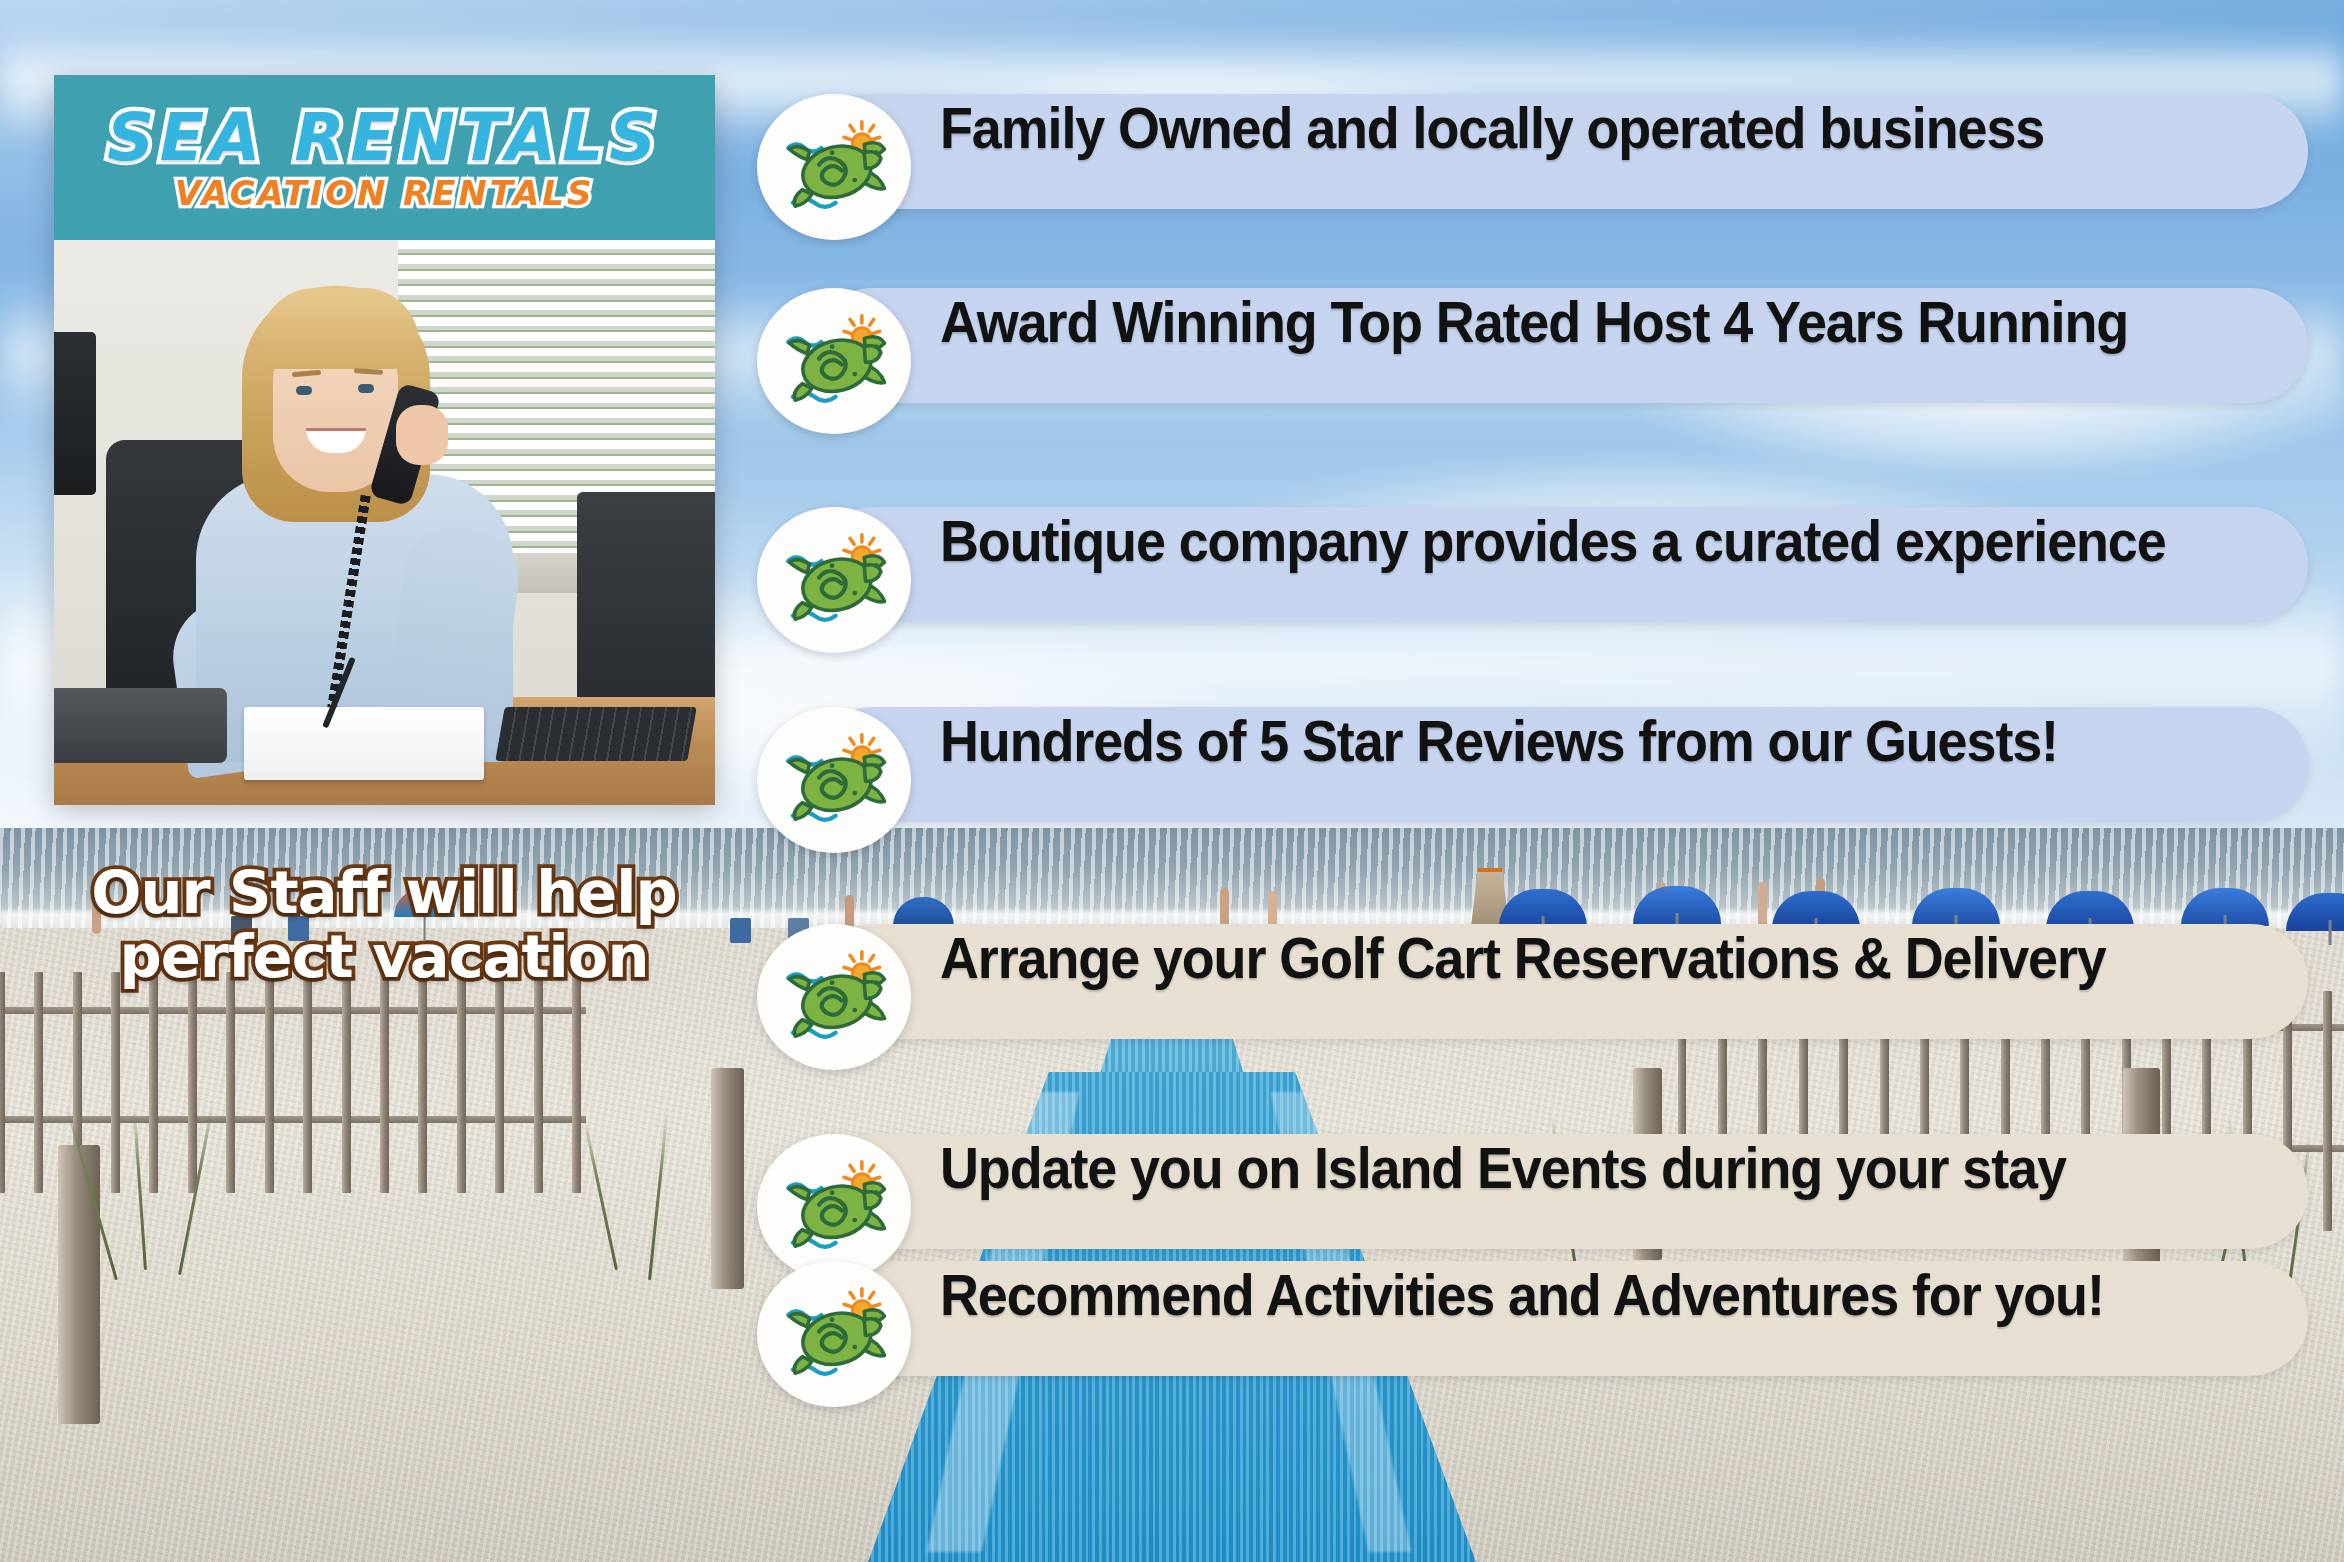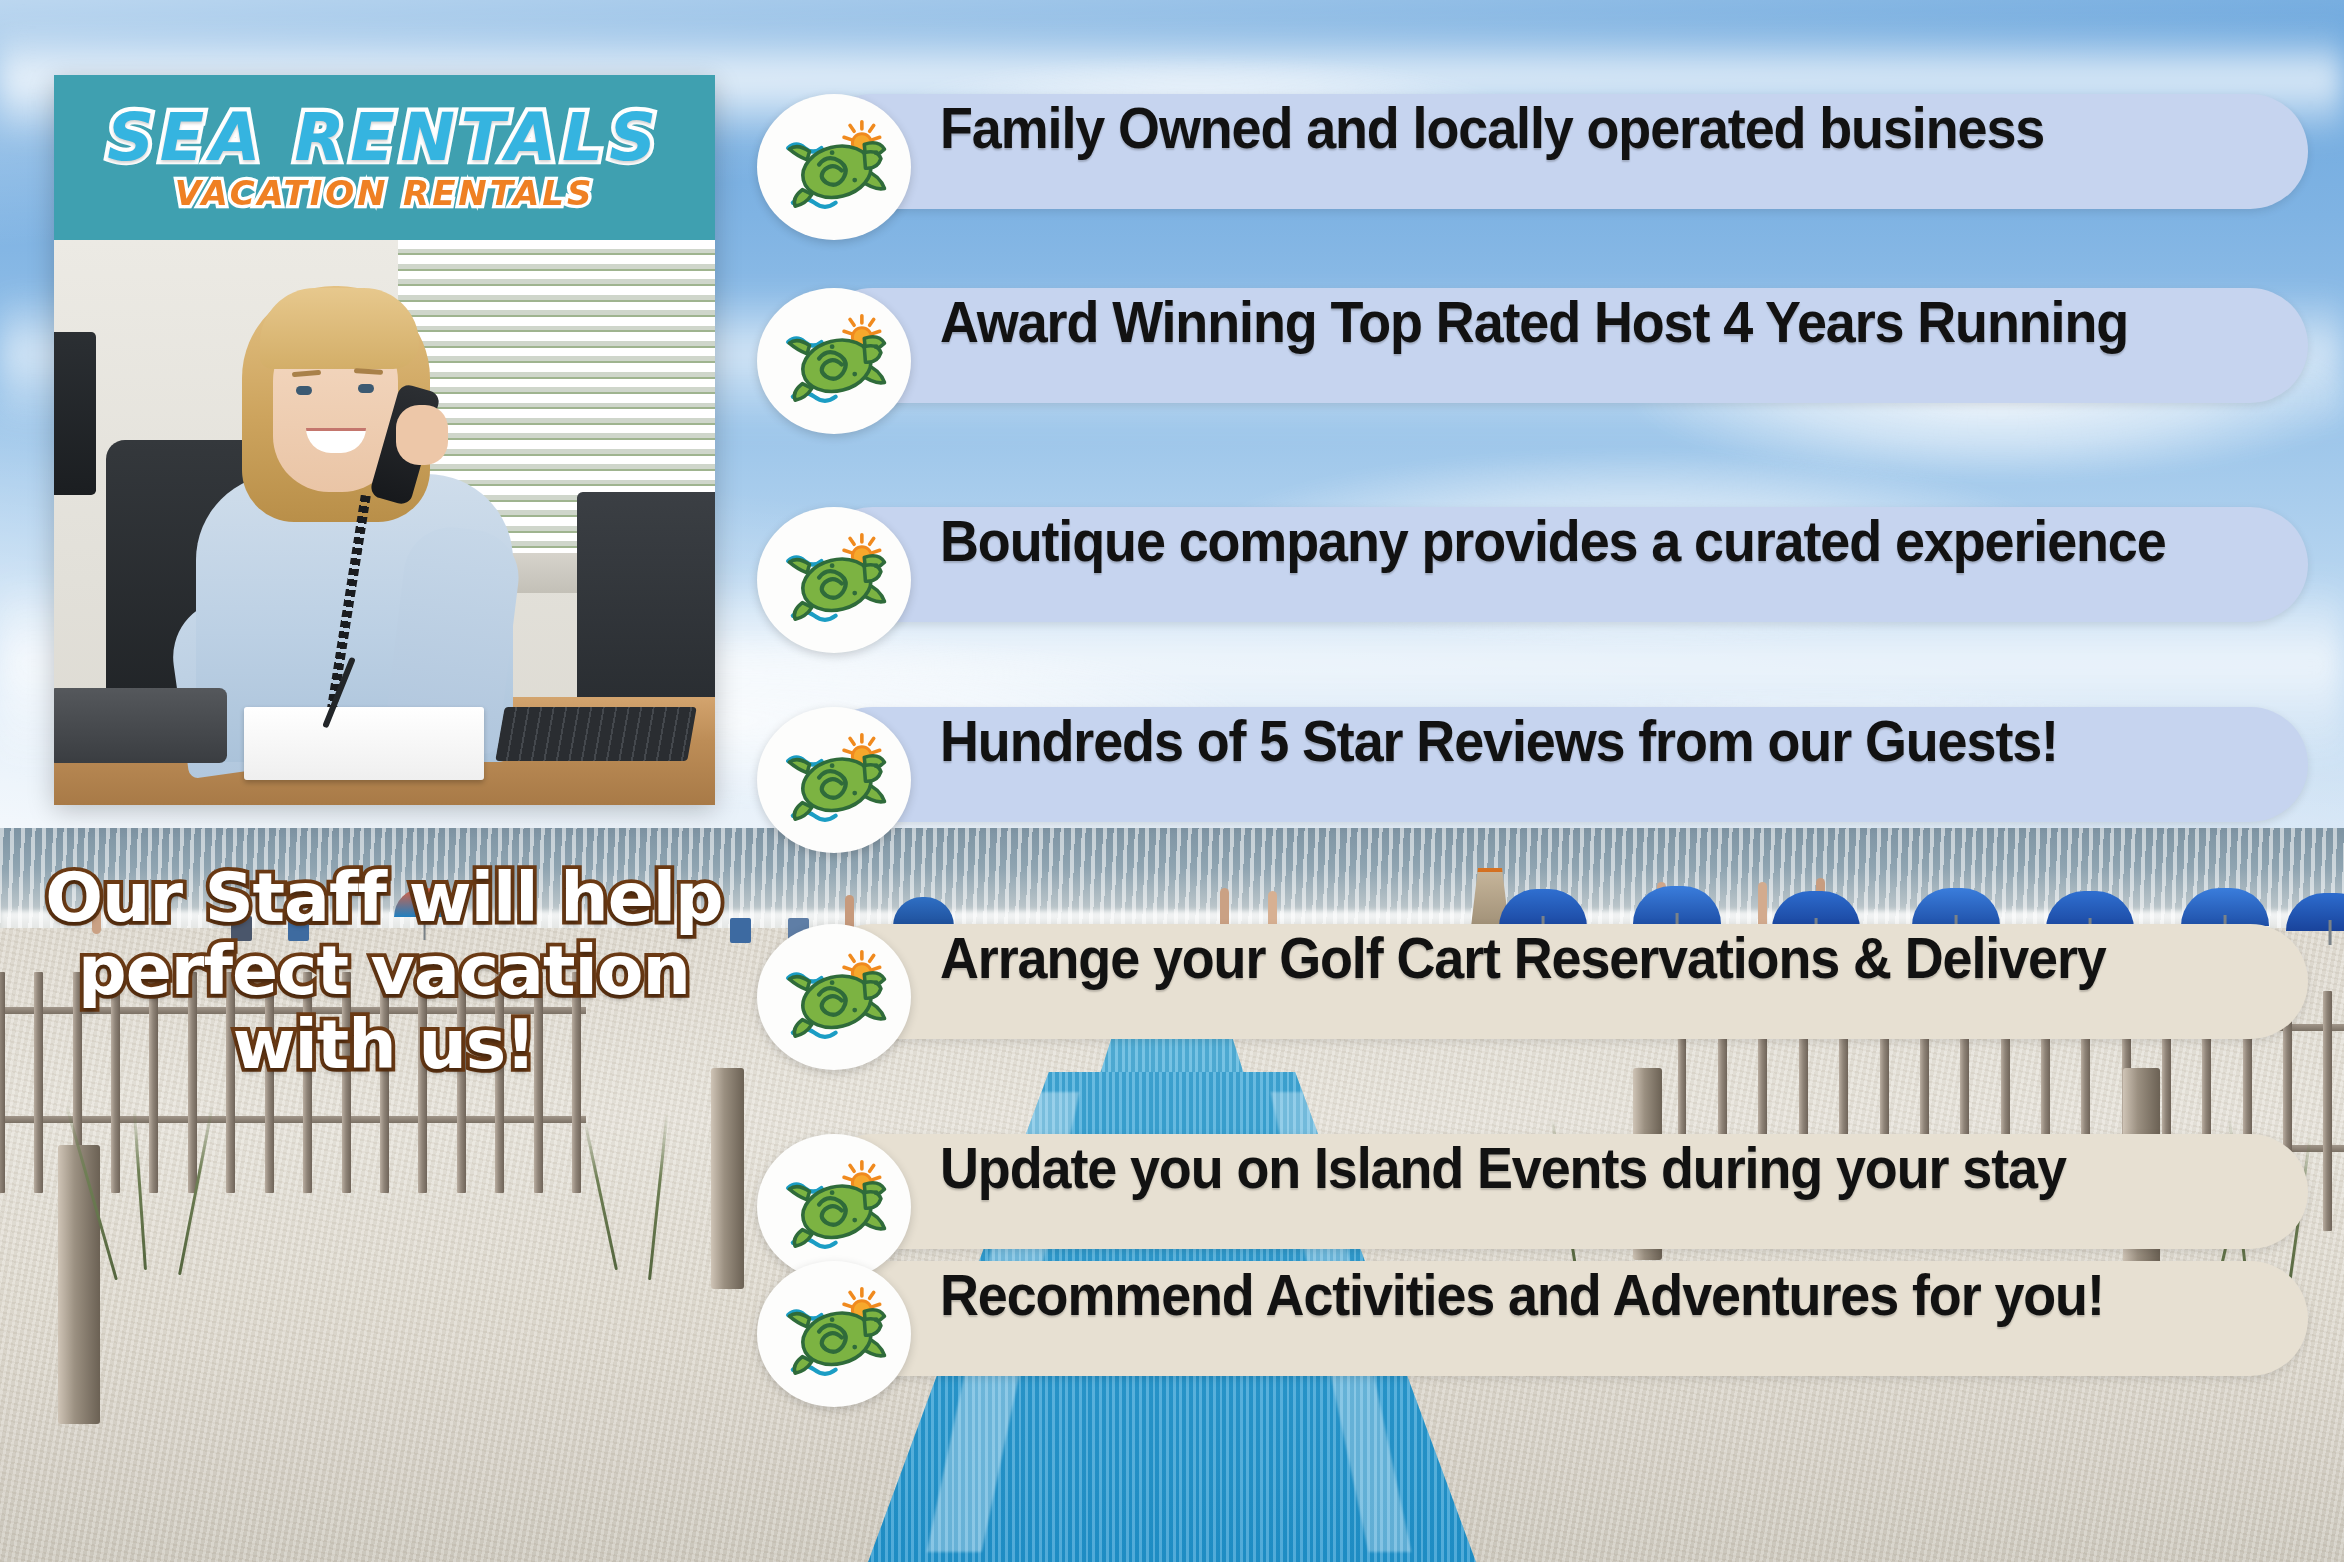--- a/index.html
+++ b/index.html
@@ -215,21 +215,21 @@
     background:#fdfdfc; box-shadow:0 2.9px 9.6px rgba(0,0,0,.16);
     display:flex; align-items:center; justify-content:center;
   }
   .turtle-badge svg { width:119px; height:108px; display:block; }
 
   
   .staff-copy {
     position:absolute; left:38px; top:861px; width:692px;
     text-align:center; line-height:1.08;
     font-family:"DejaVu Sans", sans-serif;
-    font-weight:bold; font-size:68px; color:#ffffff;
+    font-weight:bold; font-size:59px; color:#ffffff;
     -webkit-text-stroke:7.7px #6b3a14; paint-order:stroke fill;
     text-shadow:0 3.8px 5.8px rgba(0,0,0,.35);
     letter-spacing:-1px;
   }
   .staff-copy span { display:block; }
 </style>
 </head>
 <body>
 
 <div id="poster">
@@ -375,21 +375,20 @@
       <div class="op-notepad"></div>
       <div class="op-pen"></div>
       <div class="op-keyboard"></div>
       <div class="op-deskphone"></div>
     </div>
   </div>
 
   <div class="staff-copy">
     <span>Our Staff will help</span>
     <span>perfect vacation</span>
-    <span>with us!</span>
   </div>
 
   <div class="row" style="left:757px;top:94px;width:1551px;height:115px;">
     <div class="bar bar-blue" style="left:58px;width:1493px;"></div>
     <div class="turtle-badge">
       <svg viewBox="0 0 200 180" xmlns="http://www.w3.org/2000/svg">
         <g fill="none" stroke="#1b9dc4" stroke-width="7" stroke-linecap="round">
           <path d="M22 58 q14 -12 28 0 q14 12 28 0"></path>
           <path d="M30 150 q18 -14 36 0 q18 14 36 0"></path>
         </g>

